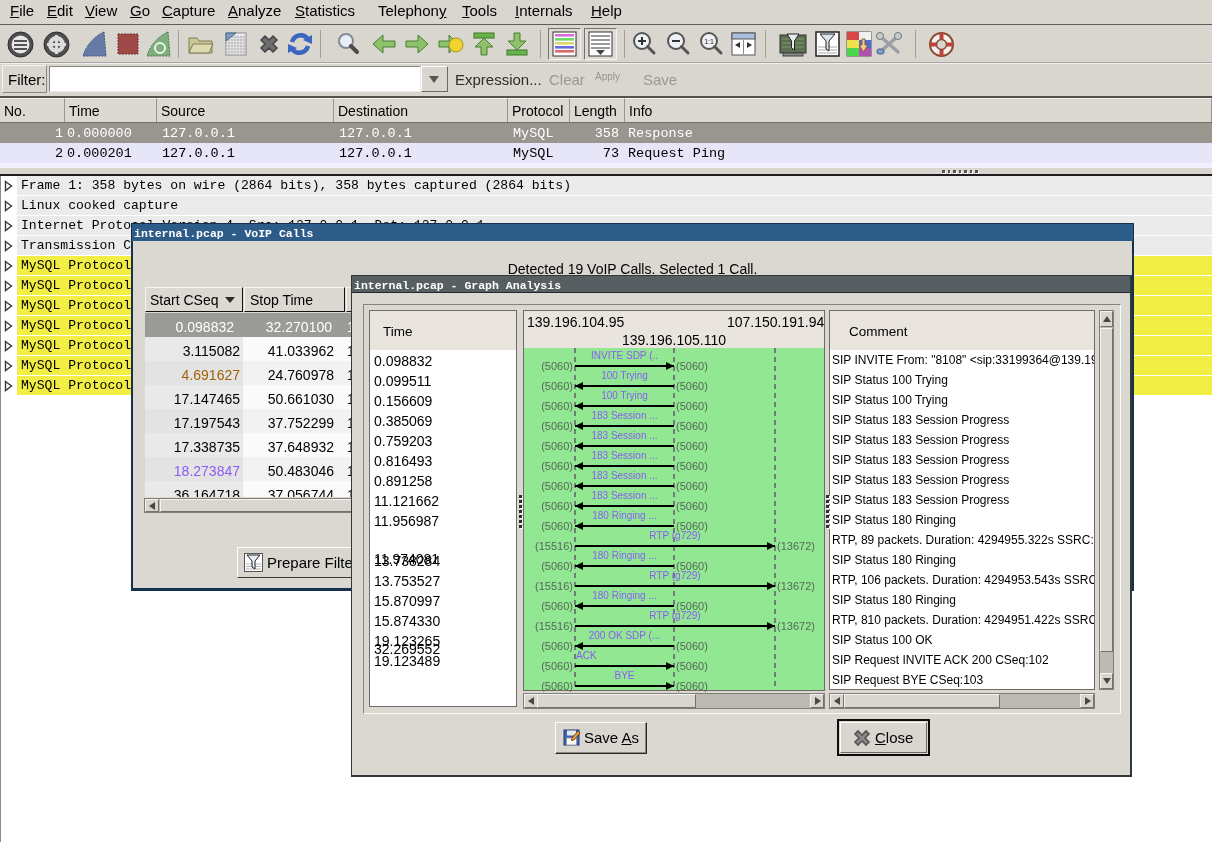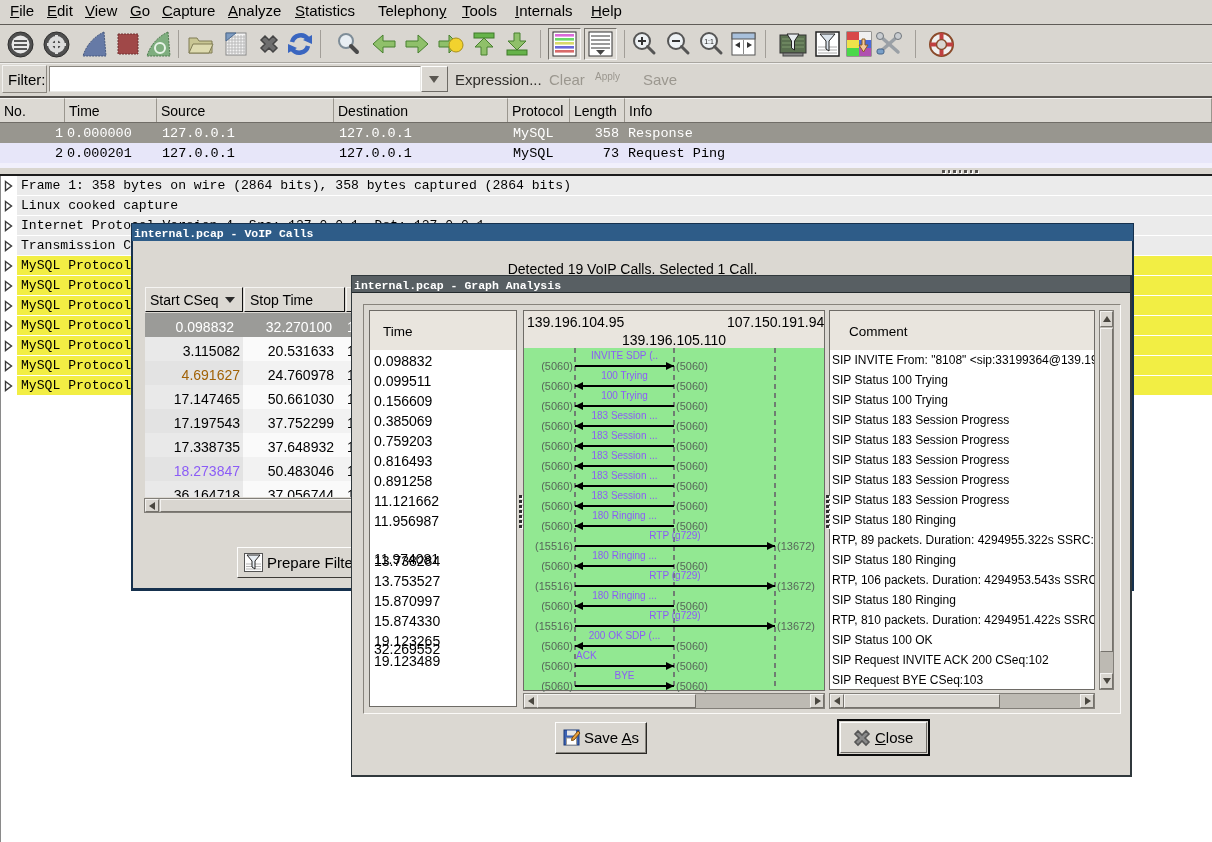--- a/index.html
+++ b/index.html
@@ -334,21 +334,21 @@
 <div class="a" style="left:346px;top:287px;width:500px;height:25px;background:#dcd9d3;border:1px solid #111;border-left-color:#f5f4f2;border-top-color:#f5f4f2;box-sizing:border-box"></div>
 <div class="a" style="left:352px;top:292px;font-size:14px">Initial Speaker</div>
 <div class="a" style="left:145px;top:313px;width:700px;height:184px;overflow:hidden">
 <div class="a" style="left:0;top:0px;width:700px;height:24px;background:#9b9b98"></div>
 <div class="a trow" style="right:611px;top:6px;color:#fff">0.098832</div>
 <div class="a trow" style="right:513px;top:6px;color:#fff">32.270100</div>
 <div class="a trow" style="left:202px;top:6px;color:#fff">139.196.104.95</div>
 <div class="a" style="left:0;top:24px;width:98px;height:24px;background:#e9e9e9"></div>
 <div class="a" style="left:98px;top:24px;width:602px;height:24px;background:#fafafa"></div>
 <div class="a trow" style="right:605px;top:30px;color:#000">3.115082</div>
-<div class="a trow" style="right:511px;top:30px;color:#000">20.531633</div>
+<div class="a trow" style="right:511px;top:30px;color:#000">41.033962</div>
 <div class="a trow" style="left:202px;top:30px;color:#000">139.196.104.95</div>
 <div class="a" style="left:0;top:48px;width:98px;height:24px;background:#e3e3e3"></div>
 <div class="a" style="left:98px;top:48px;width:602px;height:24px;background:#f2f2f2"></div>
 <div class="a trow" style="right:605px;top:54px;color:#a16207">4.691627</div>
 <div class="a trow" style="right:511px;top:54px;color:#000">24.760978</div>
 <div class="a trow" style="left:202px;top:54px;color:#000">139.196.104.95</div>
 <div class="a" style="left:0;top:72px;width:98px;height:24px;background:#e9e9e9"></div>
 <div class="a" style="left:98px;top:72px;width:602px;height:24px;background:#fafafa"></div>
 <div class="a trow" style="right:605px;top:78px;color:#000">17.147465</div>
 <div class="a trow" style="right:511px;top:78px;color:#000">50.661030</div>

